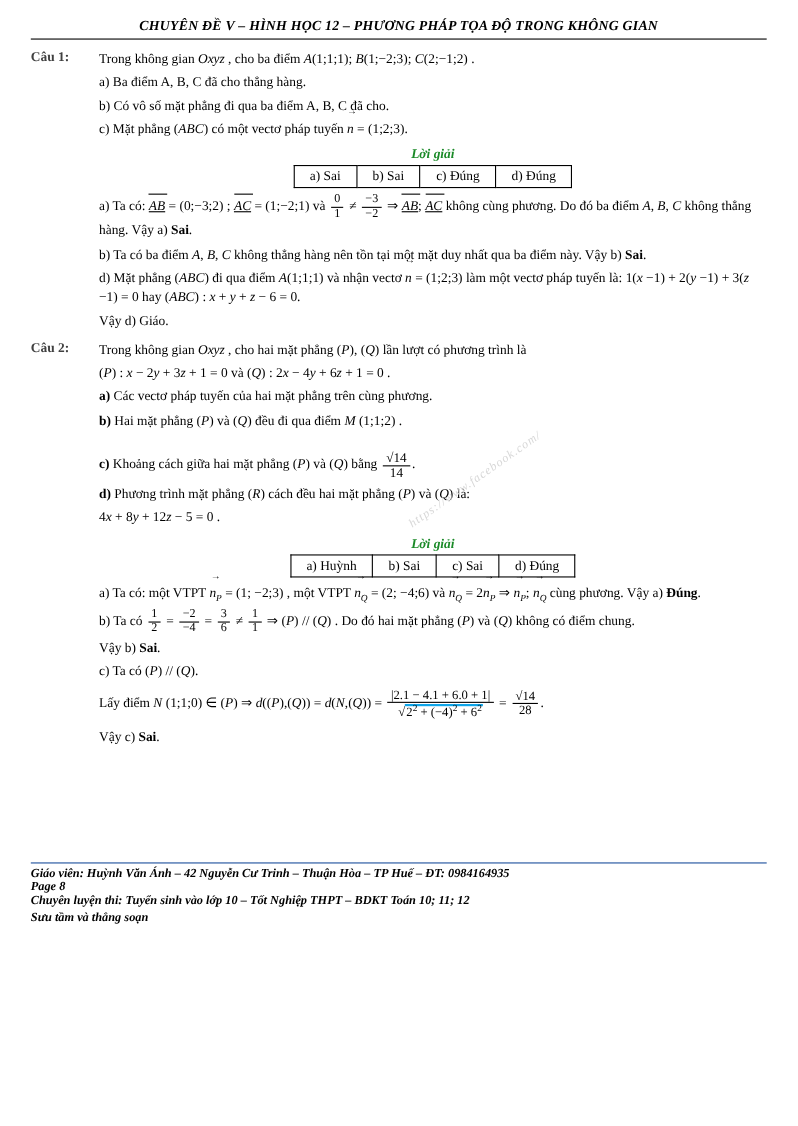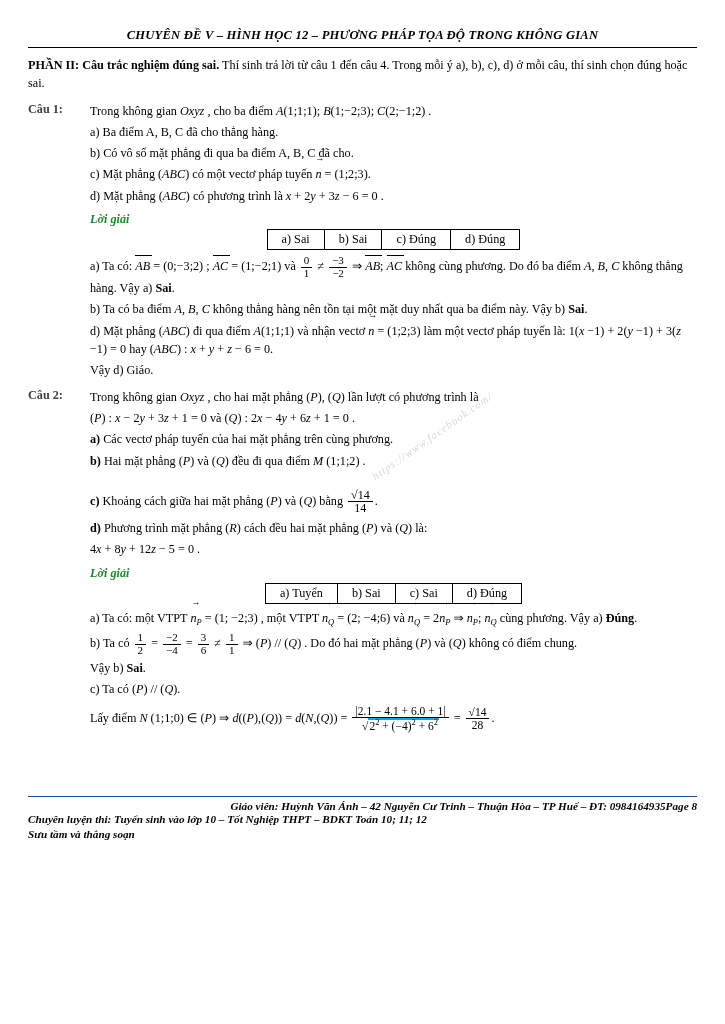--- a/index.html
+++ b/index.html
@@ -9,21 +9,21 @@
     font-family:"Liberation Serif", serif;
     font-size:12.2px;
     color:#000;
     position:relative;
     overflow:hidden;
   }
   .page{
     position:relative;
     width:725px;height:852px;
     box-sizing:border-box;
-    padding:28px 28px 0 28px;
+    padding:16px 28px 0 28px;
   }
   .doc-title{
     text-align:center;
     font-weight:bold;
     font-style:italic;
     font-size:12.6px;
     letter-spacing:.2px;
     margin-bottom:4px;
   }
   .rule{
@@ -38,21 +38,21 @@
     flex:0 0 62px;
     font-size:12.2px;
   }
   .body{flex:1;}
   .para{margin:0 0 3px 0;line-height:1.5;text-align:left;}
   .bodyblk{margin-left:62px;}
   .loigiai{
     color:#1b8a28;
     font-weight:bold;
     font-style:italic;
-    text-align:left;
+    text-align:center;
     margin:4px 0 2px 0;
     font-size:12.2px;
   }
   table.ans{
     border-collapse:collapse;
     margin:0 auto 5px auto;
     font-size:12.2px;
   }
   table.ans td{
     border:1px solid #000;
@@ -60,21 +60,21 @@
     text-align:left;
     white-space:nowrap;
   }
   .it{font-style:italic;}
   .bd{font-weight:bold;}
   
   .frac{display:inline-block;vertical-align:middle;text-align:center;font-size:11px;line-height:1.05;margin:0 2px;}
   .frac .num{display:block;border-bottom:1px solid #000;padding:0 3px;}
   .frac .den{display:block;padding:0 3px;}
   
-  .vec{position:relative;display:inline-block;padding-top:1px;}
+  .vec{position:relative;display:inline-block;padding-top:1px;text-decoration:underline;}
   .vec::after{
     content:"";position:absolute;left:0;right:-2px;top:-1px;height:1px;background:#000;
   }
   .vecarrow{position:relative;display:inline-block;}
   .vecarrow::after{
     content:"→";position:absolute;left:0;right:0;top:-11px;font-size:9px;text-align:center;line-height:1;
   }
   .overline{border-top:2px solid #0ea5e9;padding:0 1px;}
   sup{font-size:8.5px;vertical-align:super;}
   sub{font-size:8.5px;vertical-align:sub;}
@@ -88,58 +88,47 @@
     letter-spacing:1px;
     pointer-events:none;
     white-space:nowrap;
   }
   footer{
     position:absolute;
     left:28px;right:28px;bottom:10px;
   }
   .frule{border-top:1.6px solid #1b4f9c;margin-bottom:3px;}
   .fline1{
-    display:flex;justify-content:flex-end;align-items:baseline;
-    font-weight:bold;font-style:italic;font-size:11.2px;
+    display:flex;justify-content:space-between;align-items:baseline;
+    font-weight:bold;font-style:italic;font-size:11.2px;flex-direction:column;
   }
   .fline{
     font-weight:bold;font-style:italic;font-size:11.2px;line-height:1.35;
   }
 </style>
 </head>
 <body>
 
 <div class="page">
 
   <div class="doc-title">CHUYÊN ĐỀ V – HÌNH HỌC 12 – PHƯƠNG PHÁP TỌA ĐỘ TRONG KHÔNG GIAN</div>
   <div class="rule"></div>
 
-  <div class="blk">
-    <div class="body">
-      <p class="para">
-        <span class="bd">PHẦN II: Câu trắc nghiệm đúng sai.</span><span> Thí sinh trả lời từ câu 1 đến câu 4. Trong mỗi ý a), b), c), d) ở mỗi câu, thí sinh chọn đúng hoặc sai.</span>
-      </p>
-    </div>
-  </div>
 
   <div class="blk" style="margin-top:6px">
     <div class="lbl">Câu 1:</div>
     <div class="body">
       <p class="para">
         Trong không gian <span class="it">Oxyz</span> , cho ba điểm <span class="it">A</span>(1;1;1); <span class="it">B</span>(1;−2;3); <span class="it">C</span>(2;−1;2) .
         
       </p>
       <p class="para">a) Ba điểm A, B, C đã cho thẳng hàng.</p>
       <p class="para">b) Có vô số mặt phẳng đi qua ba điểm A, B, C đã cho.</p>
       <p class="para">
         c) Mặt phẳng (<span class="it">ABC</span>) có một vectơ pháp tuyến <span class="vecarrow it">n</span> = (1;2;3).
-        
-      </p>
-      <p class="para">
-        d) Mặt phẳng (<span class="it">ABC</span>) có phương trình là <span class="it">x</span> + 2<span class="it">y</span> + 3<span class="it">z</span> − 6 = 0 .
         
       </p>
     </div>
   </div>
 
   <div class="bodyblk">
     <div class="loigiai">Lời giải</div>
     <table class="ans">
       <tbody>
           <tr>
@@ -206,21 +195,21 @@
         
       </p>
     </div>
   </div>
 
   <div class="bodyblk">
     <div class="loigiai">Lời giải</div>
     <table class="ans">
       <tbody>
           <tr>
-        <td>a) Tuyển</td>
+        <td>a) Huỳnh</td>
         <td>b) Sai</td>
         <td>c) Sai</td>
         <td>d) Đúng</td>
       </tr>
     </tbody>
       </table>
 
     <p class="para">
       a) Ta có: một VTPT <span class="vecarrow it">n<sub>P</sub></span> = (1; −2;3) , một VTPT <span class="vecarrow it">n<sub>Q</sub></span> = (2; −4;6) và
       <span class="vecarrow it">n<sub>Q</sub></span> = 2<span class="vecarrow it">n<sub>P</sub></span> ⇒ <span class="vecarrow it">n<sub>P</sub></span>; <span class="vecarrow it">n<sub>Q</sub></span> cùng
@@ -244,20 +233,21 @@
       c) Ta có (<span class="it">P</span>) // (<span class="it">Q</span>).
       
     </p>
     <p class="para" style="line-height:2.6;margin-top:4px">
       Lấy điểm <span class="it">N</span> (1;1;0) ∈ (<span class="it">P</span>) ⇒ <span class="it">d</span>((<span class="it">P</span>),(<span class="it">Q</span>)) = <span class="it">d</span>(<span class="it">N</span>,(<span class="it">Q</span>)) =
       <span class="frac" style="font-size:11.5px"><span class="num">|2.1 − 4.1 + 6.0 + 1|</span><span class="den">√<span class="overline">2<sup>2</sup> + (−4)<sup>2</sup> + 6<sup>2</sup></span></span></span>
       =
       <span class="frac" style="font-size:11.5px"><span class="num">√14</span><span class="den">28</span></span>.
       
     </p>
+    <p class="para" style="margin-top:6px">Vậy c) <span class="bd">Sai</span>.</p>
   </div>
 
   <div class="watermark">https://www.facebook.com/</div>
 
   <footer>
     <div class="frule"></div>
     <div class="fline1">
       <span>Giáo viên: Huỳnh Văn Ánh – 42 Nguyễn Cư Trinh – Thuận Hòa – TP Huế – ĐT: 0984164935</span>
       <span>Page 8</span>
     </div>

